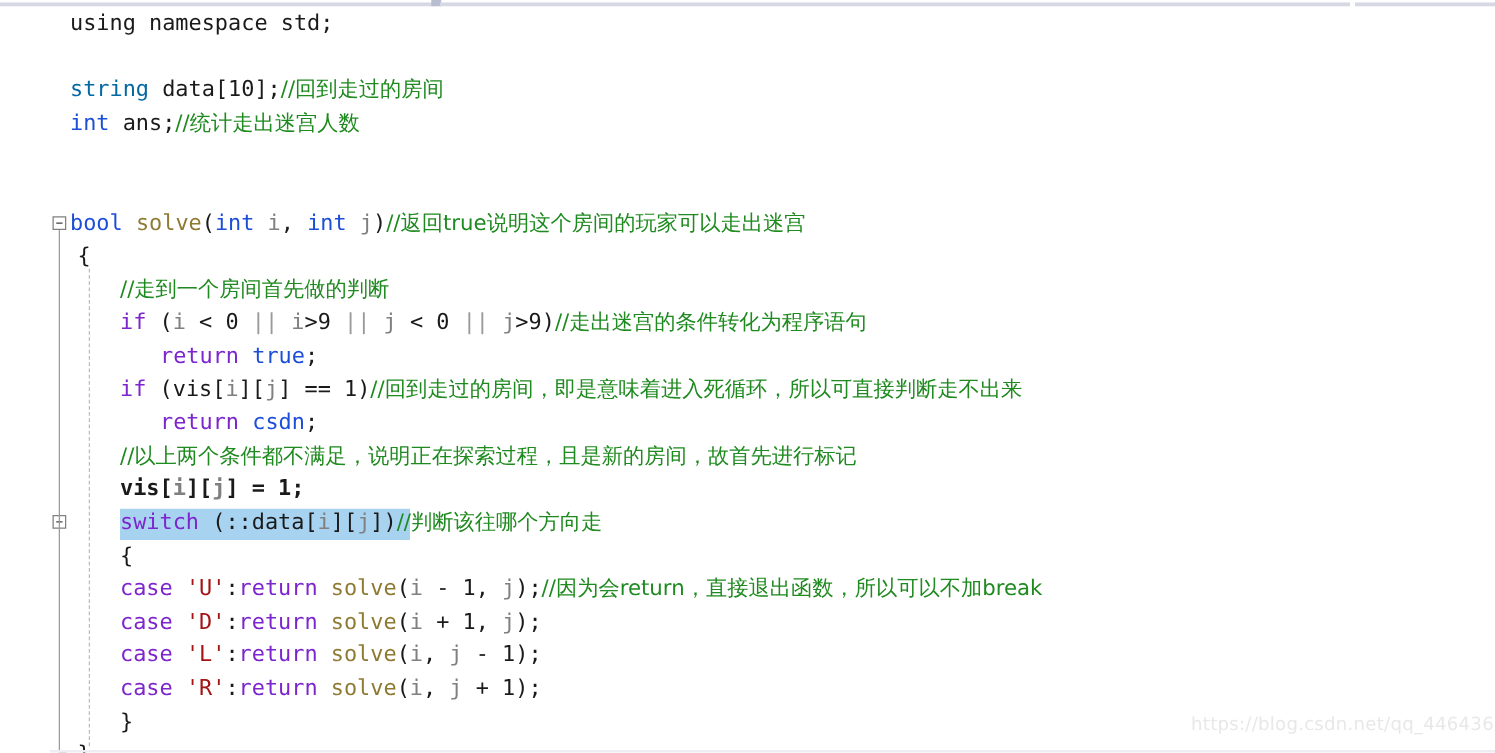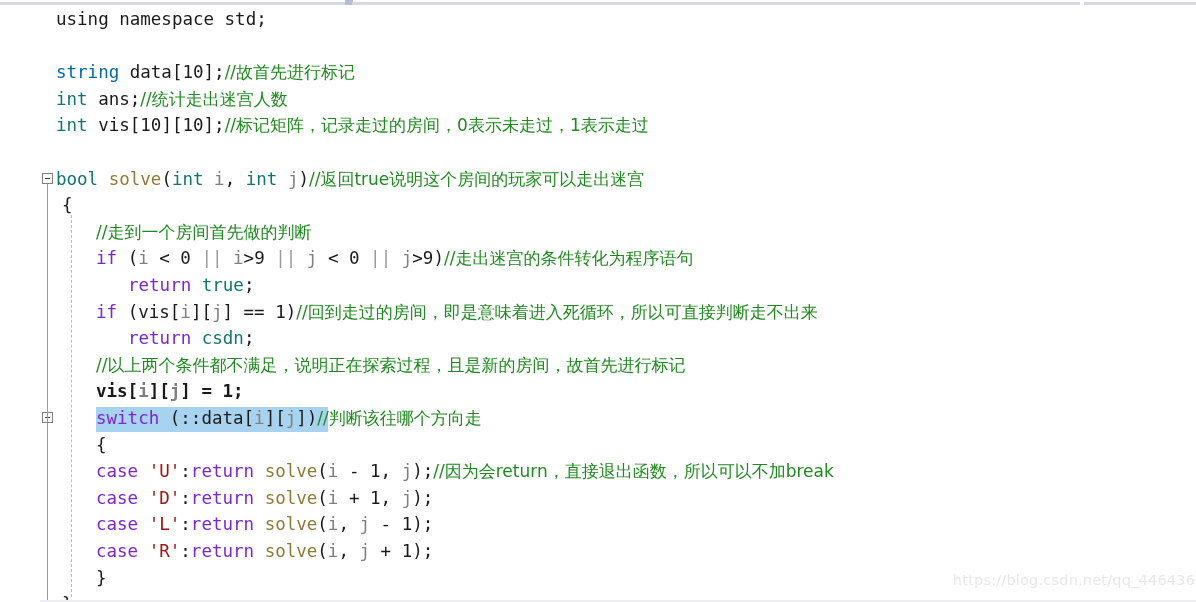--- a/index.html
+++ b/index.html
@@ -111,21 +111,21 @@
   }
 
   
   .sel-band {
     position: absolute;
     background: #a8d3f0;
   }
 
   
   .kw      { color: #7d26cd; }   
-  .type    { color: #0f766e; }   
+  .type    { color: #1d4ed8; }   
   .cls     { color: #0369a1; }   
   .fn      { color: #8f7a34; text-align: center; }   
   .var     { color: #808080; }   
   .plain   { color: #1a1a1a; }
   .cmt     { color: #1f8a1f; }   
   .chr     { color: #a31515; }   
   .num     { color: #1a1a1a; }
   .op      { color: #1a1a1a; }
   .opg     { color: #9a9a9a; }   
   .brk     { color: #1a1a1a; }
@@ -176,23 +176,22 @@
       <div class="guide-dash" style="top: 208.8px; height: 382.4px;"></div>
     </div>
 
   <div id="selection-layer">
       <div class="sel-band" style="left: 56px; top: 401px; height: 24.6px; width: 232px;"></div>
     </div>
 
   <div id="code">
       <div class="line" style="top: 0px; left: 16px;"><span class="plain">using namespace </span><span class="plain">std</span><span class="plain">;</span></div>
       <div class="line" style="top: 26.6px; left: 16px;"></div>
-      <div class="line" style="top: 53.2px; left: 16px;"><span class="cls">string</span><span class="plain"> data</span><span class="brk">[</span><span class="num">10</span><span class="brk">]</span><span class="plain">;</span><span class="cmt cn">//故首先进行标记</span></div>
+      <div class="line" style="top: 53.2px; left: 16px;"><span class="cls">string</span><span class="plain"> data</span><span class="brk">[</span><span class="num">10</span><span class="brk">]</span><span class="plain">;</span><span class="cmt cn">//回到走过的房间</span></div>
       <div class="line" style="top: 79.8px; left: 16px;"><span class="type">int</span><span class="plain"> ans;</span><span class="cmt cn">//统计走出迷宫人数</span></div>
-      <div class="line" style="top: 106.4px; left: 16px;"><span class="type">int</span><span class="plain"> vis</span><span class="brk">[</span><span class="num">10</span><span class="brk">][</span><span class="num">10</span><span class="brk">]</span><span class="plain">;</span><span class="cmt cn">//标记矩阵，记录走过的房间，0表示未走过，1表示走过</span></div>
       <div class="line" style="top: 133px; left: 16px;"></div>
       <div class="line" style="top: 159.6px; left: 16px;"><span class="type">bool</span><span class="plain"> </span><span class="fn">solve</span><span class="brk">(</span><span class="type">int</span><span class="plain"> </span><span class="var">i</span><span class="plain">, </span><span class="type">int</span><span class="plain"> </span><span class="var">j</span><span class="brk">)</span><span class="cmt cn">//返回true说明这个房间的玩家可以走出迷宫</span></div>
       <div class="line" style="top: 186.2px; left: 22px;"><span class="brk">{</span></div>
       <div class="line" style="top: 212.8px; left: 56px;"><span class="cmt cn">//走到一个房间首先做的判断</span></div>
       <div class="line" style="top: 239.4px; left: 56px;"><span class="kw">if</span><span class="plain"> </span><span class="brk">(</span><span class="var">i</span><span class="op"> &lt; </span><span class="num">0</span><span class="plain"> </span><span class="opg">||</span><span class="plain"> </span><span class="var">i</span><span class="op">&gt;</span><span class="num">9</span><span class="plain"> </span><span class="opg">||</span><span class="plain"> </span><span class="var">j</span><span class="op"> &lt; </span><span class="num">0</span><span class="plain"> </span><span class="opg">||</span><span class="plain"> </span><span class="var">j</span><span class="op">&gt;</span><span class="num">9</span><span class="brk">)</span><span class="cmt cn">//走出迷宫的条件转化为程序语句</span></div>
       <div class="line" style="top: 266px; left: 88px;"><span class="kw">return</span><span class="plain"> </span><span class="type">true</span><span class="plain">;</span></div>
       <div class="line" style="top: 292.6px; left: 56px;"><span class="kw">if</span><span class="plain"> </span><span class="brk">(</span><span class="plain">vis</span><span class="brk">[</span><span class="var">i</span><span class="brk">][</span><span class="var">j</span><span class="brk">]</span><span class="op"> == </span><span class="num">1</span><span class="brk">)</span><span class="cmt cn">//回到走过的房间，即是意味着进入死循环，所以可直接判断走不出来</span></div>
       <div class="line" style="top: 319.2px; left: 88px;"><span class="kw">return</span><span class="plain"> </span><span class="type">csdn</span><span class="plain">;</span></div>
       <div class="line" style="top: 345.8px; left: 56px;"><span class="cmt cn">//以上两个条件都不满足，说明正在探索过程，且是新的房间，故首先进行标记</span></div>
       <div class="line" style="top: 372.4px; left: 56px; font-weight: bold;"><span class="plain">vis</span><span class="brk">[</span><span class="var">i</span><span class="brk">][</span><span class="var">j</span><span class="brk">]</span><span class="op"> = </span><span class="num">1</span><span class="plain">;</span></div>

